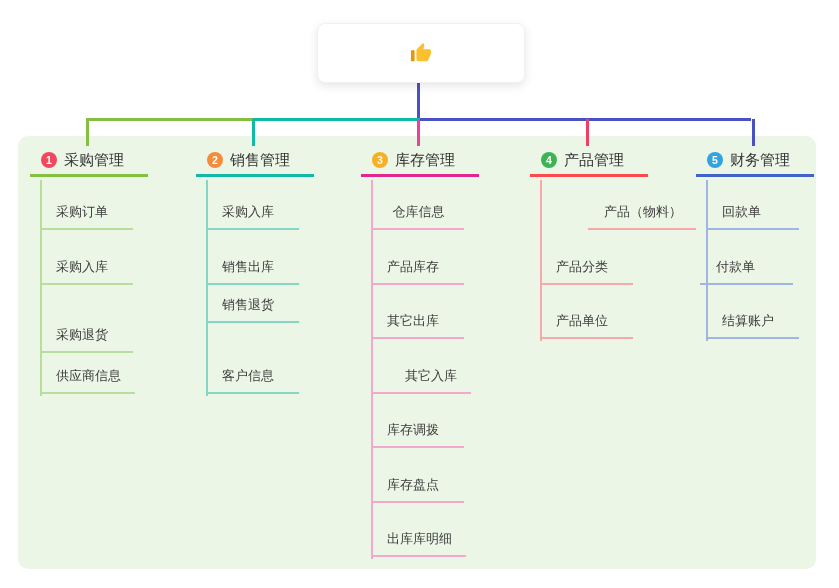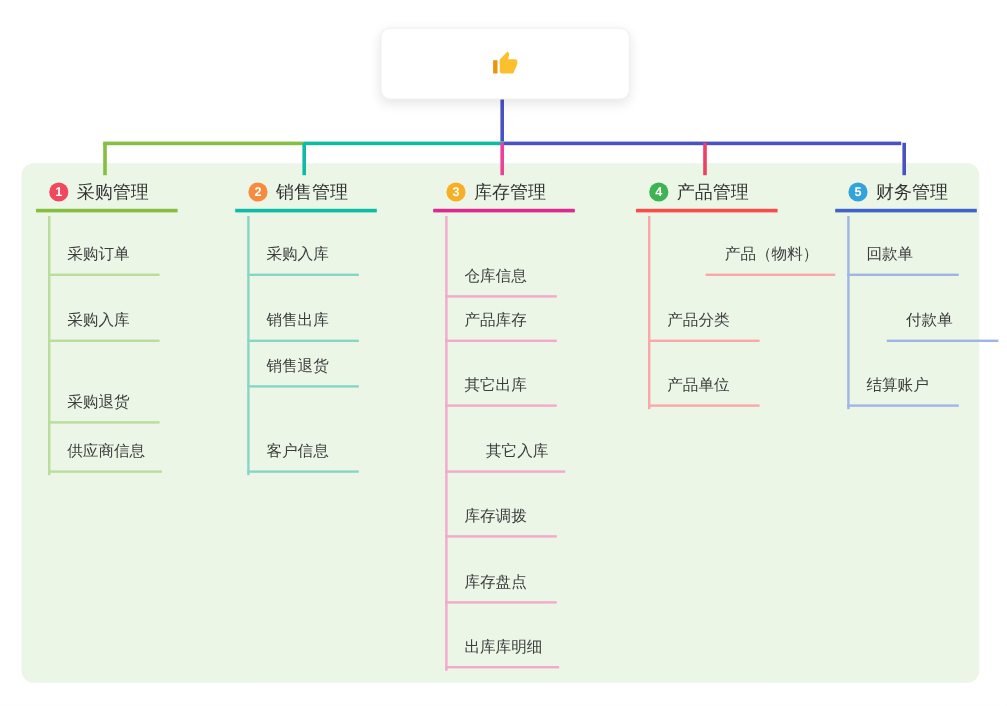--- a/index.html
+++ b/index.html
@@ -90,21 +90,21 @@
       <div class="child-node" style="left: 206px; top: 293px; border-bottom: 2px solid rgb(134, 214, 200);">
         <span>销售退货</span>
       </div>
       <div class="child-node" style="left: 206px; top: 363.5px; border-bottom: 2px solid rgb(134, 214, 200);">
         <span>客户信息</span>
       </div>
       <div class="branch-header" style="left: 361px; top: 146px; border-bottom: 3px solid rgb(225, 38, 143);">
         <span class="badge" style="background: rgb(247, 175, 38);">3</span>
         <span>库存管理</span>
       </div>
-      <div class="child-node" style="left: 371px; top: 218px; border-bottom: 2px solid rgb(242, 169, 205);">
+      <div class="child-node" style="left: 371px; top: 200px; border-bottom: 2px solid rgb(242, 169, 205); justify-content: center;">
         <span>仓库信息</span>
       </div>
       <div class="child-node" style="left: 371px; top: 254.5px; border-bottom: 2px solid rgb(242, 169, 205);">
         <span>产品库存</span>
       </div>
       <div class="child-node" style="left: 371px; top: 309px; border-bottom: 2px solid rgb(242, 169, 205);">
         <span>其它出库</span>
       </div>
       <div class="child-node" style="left: 371px; top: 363.5px; border-bottom: 2px solid rgb(242, 169, 205); padding-left: 34px;">
         <span>其它入库</span>
@@ -131,20 +131,20 @@
       <div class="child-node" style="left: 540px; top: 309px; border-bottom: 2px solid rgb(249, 168, 168);">
         <span>产品单位</span>
       </div>
       <div class="branch-header" style="left: 696px; top: 146px; border-bottom: 3px solid rgb(63, 99, 201);">
         <span class="badge" style="background: rgb(51, 163, 221);">5</span>
         <span>财务管理</span>
       </div>
       <div class="child-node" style="left: 706px; top: 200px; border-bottom: 2px solid rgb(159, 182, 228);">
         <span>回款单</span>
       </div>
-      <div class="child-node" style="left: 739px; top: 254.5px; border-bottom: 2px solid rgb(159, 182, 228);">
+      <div class="child-node" style="left: 700px; top: 254.5px; border-bottom: 2px solid rgb(159, 182, 228);">
         <span>付款单</span>
       </div>
       <div class="child-node" style="left: 706px; top: 309px; border-bottom: 2px solid rgb(159, 182, 228);">
         <span>结算账户</span>
       </div>
     </div>
 </div>
 
 </body></html>

